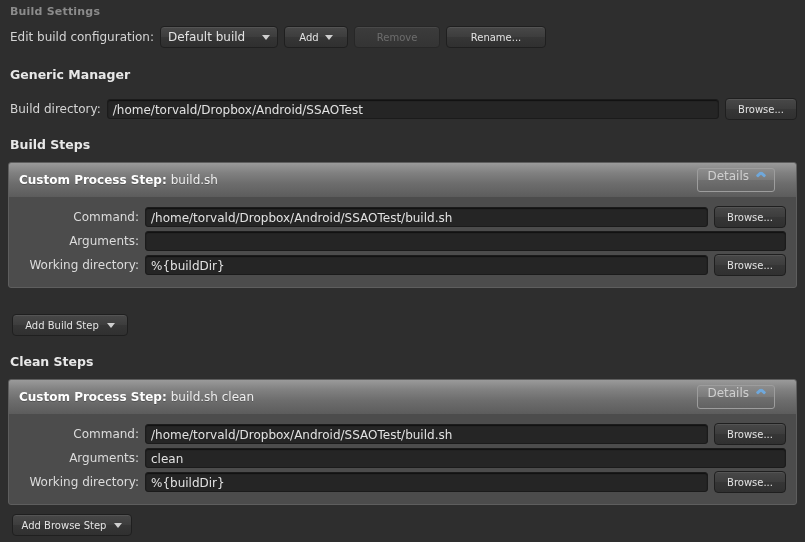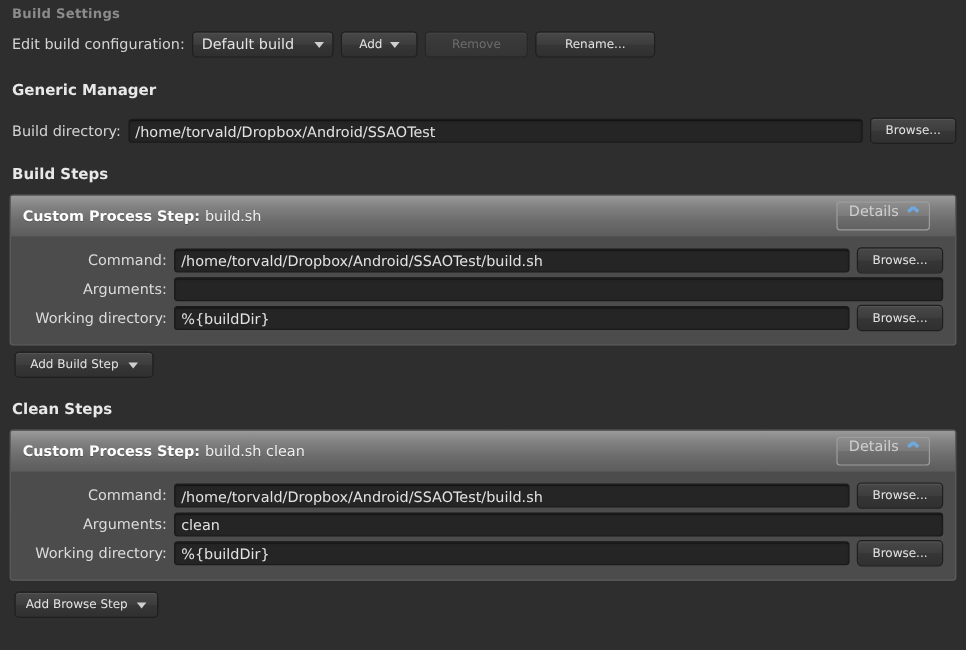--- a/index.html
+++ b/index.html
@@ -281,21 +281,21 @@
         <span class="rlbl">Working directory:</span>
         <div class="field">%{buildDir}</div>
         <div class="btn browse-btn">
           <span>Browse...</span>
         </div>
       </div>
 
     </div>
   </div>
 
-  <div class="btn" style="margin-top:5px;margin-left:4px;width:116px;justify-content:center;gap:8px;">
+  <div class="btn" style="margin-top:26px;margin-left:4px;width:116px;justify-content:center;gap:8px;">
     <span>Add Build Step</span>
     <span class="caret"></span>
   </div>
 
   
   <div class="section-title" style="margin-top:18px;">Clean Steps</div>
 
   <div class="step-panel" style="margin-top:10px;">
     <div class="step-header">
       <span class="title">Custom Process Step:</span>

